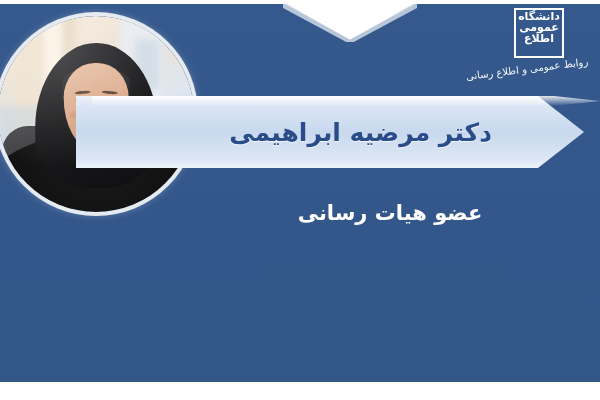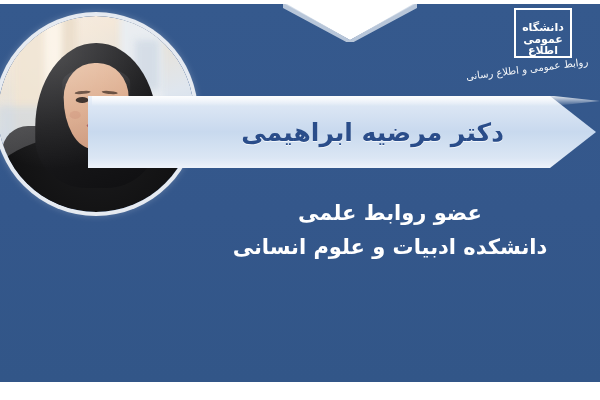--- a/index.html
+++ b/index.html
@@ -120,21 +120,21 @@
   
   .gloss {
     position:absolute; inset:0;
     background:radial-gradient(circle at 28% 18%, rgba(255,255,255,.18), rgba(255,255,255,0) 55%);
     pointer-events:none;
   }
 
   
   .ribbon {
     position:absolute;
-    left:88px; top:96px;
+    left:76px; top:96px;
     width:508px; height:72px;
     background:linear-gradient(180deg,#eef3fa 0%,#dbe6f4 14%,#c8d9ee 50%,#dbe6f4 86%,#eef3fa 100%);
     -webkit-clip-path:polygon(0 0, 100% 0, 100% 100%, 0 100%, 0 100%, 462px 100%, 508px 50%, 462px 0);
     clip-path:polygon(0 0, 462px 0, 508px 36px, 462px 72px, 0 72px);
     box-shadow:0 1px 3px rgba(0,0,0,.16);
     display:flex;
     align-items:center;
     justify-content:flex-end;
     padding-right:92px;
   }
@@ -172,26 +172,26 @@
   
   .logo {
     position:absolute;
     left:476px; top:6px;
     width:112px; height:74px;
     color:#ffffff;
   }
   .logo-mark {
     position:absolute;
     left:38px; top:2px;
-    width:58px; height:50px;
+    width:50px; height:50px;
     border:2px solid #ffffff;
     display:flex;
     flex-direction:column;
     align-items:center;
-    justify-content:flex-end;
+    justify-content:flex-start;
     direction:rtl;
     line-height:1.02;
     padding-top:1px;
   }
   .logo-mark span {
     font-size:11px;
     font-weight:bold;
     color:#ffffff;
     white-space:nowrap;
     letter-spacing:0;
@@ -245,22 +245,21 @@
       <div class="gloss"></div>
     </div>
   </div>
 
   <div class="ribbon">
     <div class="ribbon-name">دکتر مرضیه ابراهیمی</div>
   </div>
   <div class="ribbon-top-sheen"></div>
 
   <div class="subtitle">
-    <div class="line1">عضو روابط علمی</div>
-    <div class="line2">دانشکده ادبیات و علوم انسانی</div>
+    <div class="line1">عضو هیات رسانی</div>
   </div>
 
   <div class="logo">
     <div class="logo-mark">
       <span>دانشگاه</span>
       <span>عمومی</span>
       <span>اطلاع</span>
     </div>
     <div class="logo-sub">روابط عمومی و اطلاع رسانی</div>
   </div>

